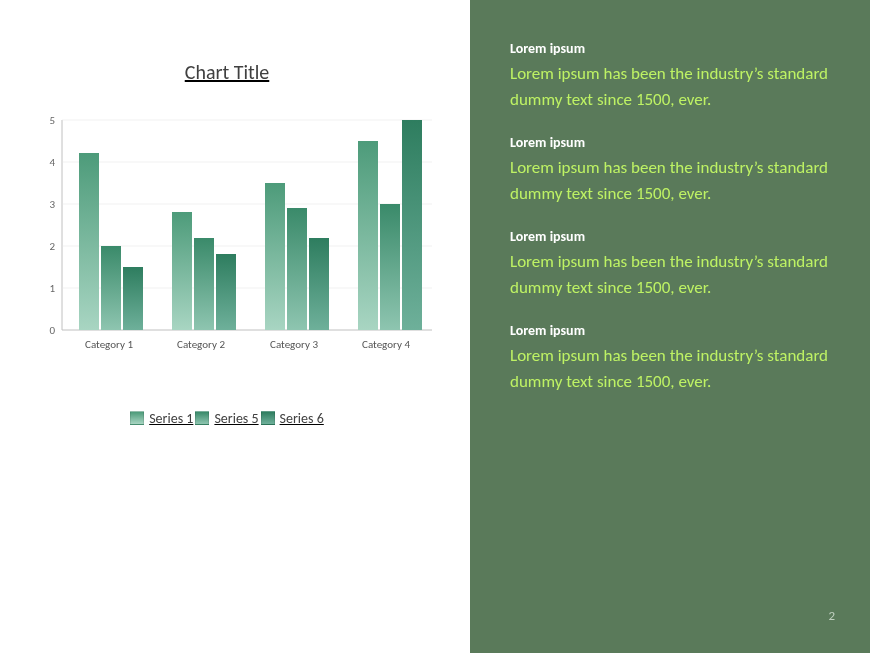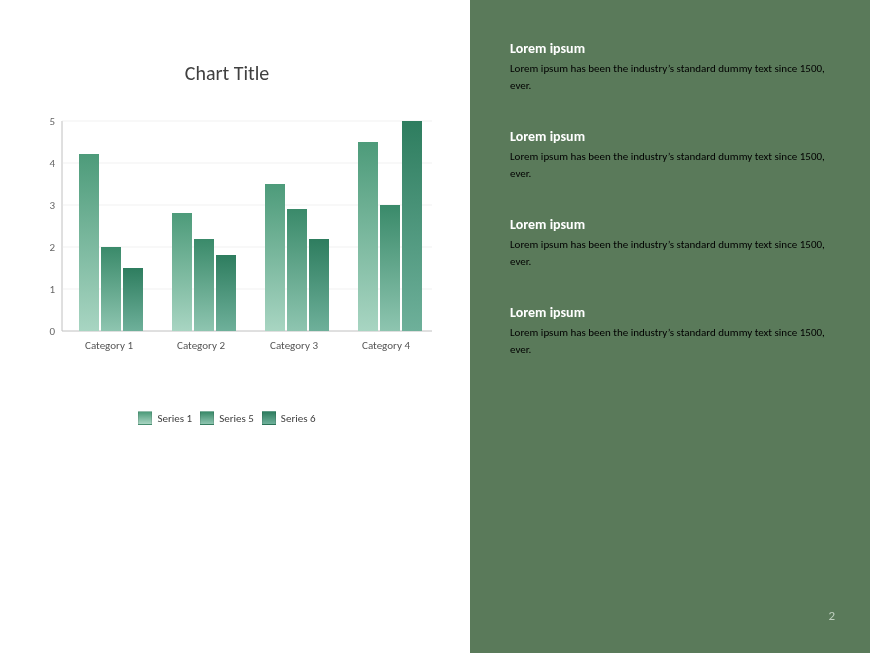--- a/index.html
+++ b/index.html
@@ -14,20 +14,21 @@
     
     .left-panel {
       width: 470px;
       height: 476px;
       background: #ffffff;
       display: flex;
       flex-direction: column;
       align-items: center;
       justify-content: center;
       padding: 30px 20px 20px 4px;
+      text-decoration: underline;
     }
 
     .chart-title {
       font-size: 20px;
       color: #404040;
       margin-bottom: 16px;
       font-weight: 400;
       align-self: center;
     }
 
@@ -37,24 +38,24 @@
       position: relative;
     }
 
     .chart-svg {
       width: 100%;
       height: 100%;
     }
 
     .legend {
       display: flex;
-      gap: 8px;
+      gap: 2px;
       margin-top: 10px;
       justify-content: space-between;
-      font-size: 11px;
+      font-size: 14px;
       color: #404040;
     }
 
     .legend-item {
       display: flex;
       align-items: center;
       gap: 5px;
     }
 
     .legend-box {
@@ -70,39 +71,39 @@
       background: #5a7a5a;
       padding: 40px 35px 30px 40px;
       display: flex;
       flex-direction: column;
       justify-content: space-between;
     }
 
     .text-blocks {
       display: flex;
       flex-direction: column;
-      gap: 34px;
+      gap: 22px;
       flex: 1;
     }
 
     .text-block {
       color: #e8ece8;
     }
 
     .text-block-title {
       font-weight: 700;
       font-size: 14px;
       color: #ffffff;
       margin-bottom: 4px;
     }
 
     .text-block-body {
-      font-size: 11px;
+      font-size: 17px;
       line-height: 1.5;
-      color: #000000;
+      color: #bef264;
     }
 
     .page-number {
       text-align: right;
       color: #c0d0c0;
       font-size: 13px;
       margin-top: 10px;
     }
   </style>
 </head>

